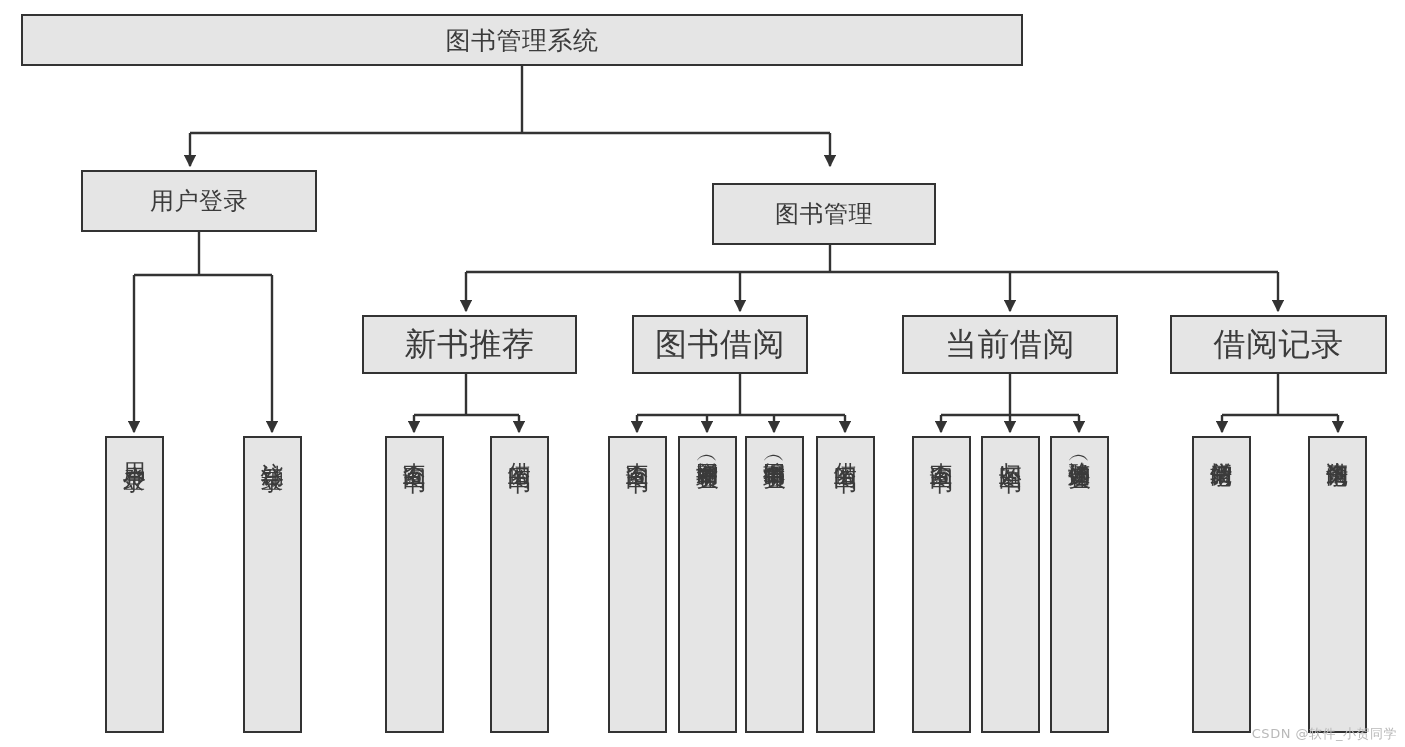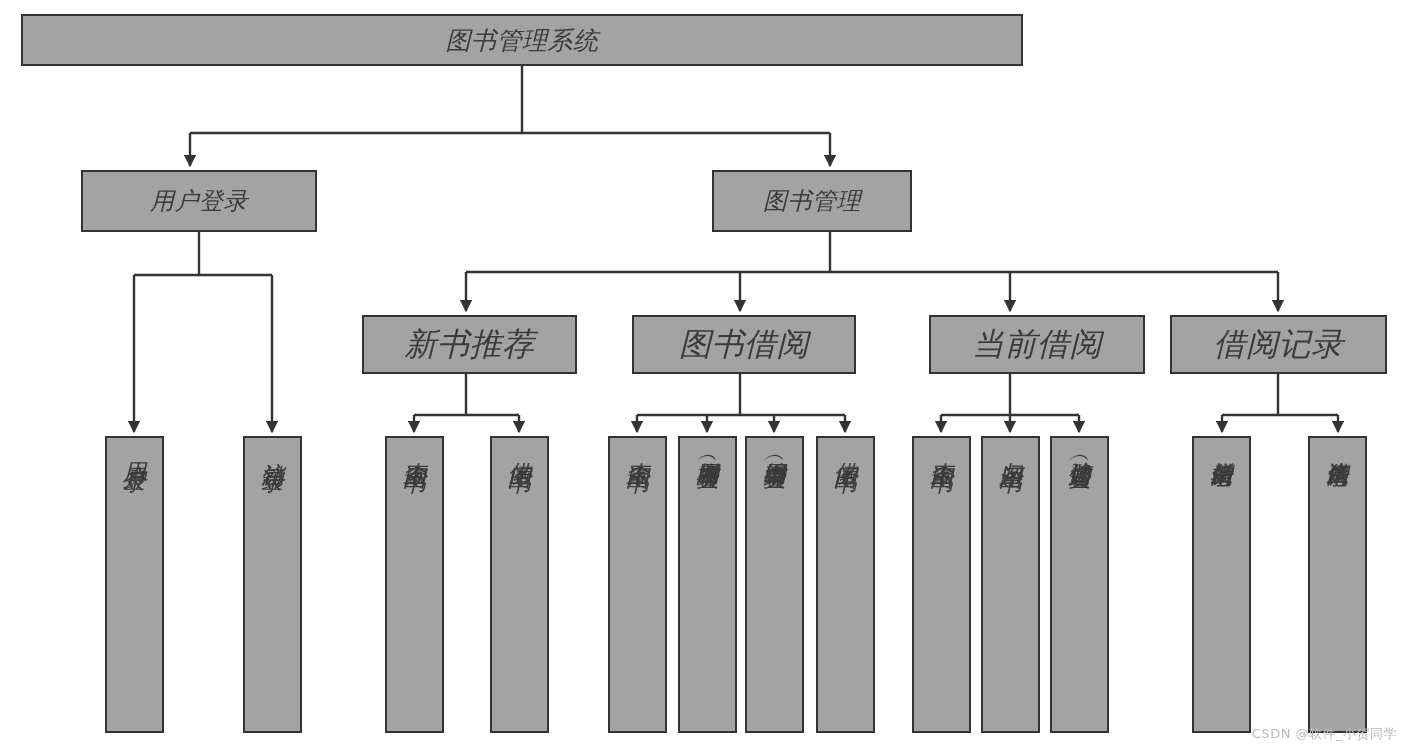--- a/index.html
+++ b/index.html
@@ -23,27 +23,26 @@
     position: absolute;
     left: 0;
     top: 0;
     width: 1405px;
     height: 747px;
     pointer-events: none;
   }
   .node {
     position: absolute;
     box-sizing: border-box;
-    background: #a3a3a3;
+    background: #e5e5e5;
     border: 2.2px solid #333333;
     display: flex;
     align-items: center;
     justify-content: center;
     overflow: hidden;
-    font-style: italic;
   }
   .node-label {
     color: #3b3b3b;
     font-family: "DejaVu Sans", "Liberation Sans", sans-serif;
     letter-spacing: 0.5px;
     white-space: nowrap;
   }
   .level-root .node-label { font-size: 25px; }
   .level-2 .node-label { font-size: 24px; }
   .level-3 .node-label { font-size: 32px; }
@@ -132,31 +131,31 @@
     </g>
   </svg>
 
   <div class="node level-root" style="left:21px; top:14px; width:1002px; height:52px;">
     <span class="node-label">图书管理系统</span>
   </div>
 
   <div class="node level-2" style="left:81px; top:170px; width:236px; height:62px;">
     <span class="node-label">用户登录</span>
   </div>
-  <div class="node level-2" style="left:712px; top:170px; width:200px; height:62px;">
+  <div class="node level-2" style="left:712px; top:183px; width:224px; height:62px;">
     <span class="node-label">图书管理</span>
   </div>
 
   <div class="node level-3" style="left:362px; top:315px; width:215px; height:59px;">
     <span class="node-label">新书推荐</span>
   </div>
-  <div class="node level-3" style="left:632px; top:315px; width:224px; height:59px;">
+  <div class="node level-3" style="left:632px; top:315px; width:176px; height:59px;">
     <span class="node-label">图书借阅</span>
   </div>
-  <div class="node level-3" style="left:902px; top:315px; width:216px; height:59px;margin-left:27px;">
+  <div class="node level-3" style="left:902px; top:315px; width:216px; height:59px;">
     <span class="node-label">当前借阅</span>
   </div>
   <div class="node level-3" style="left:1170px; top:315px; width:217px; height:59px;">
     <span class="node-label">借阅记录</span>
   </div>
 
   <div class="node leaf" style="left:105px; top:436px; width:59px; height:297px;">
     <span class="node-label">用户登录</span>
   </div>
   <div class="node leaf" style="left:243px; top:436px; width:59px; height:297px;">

